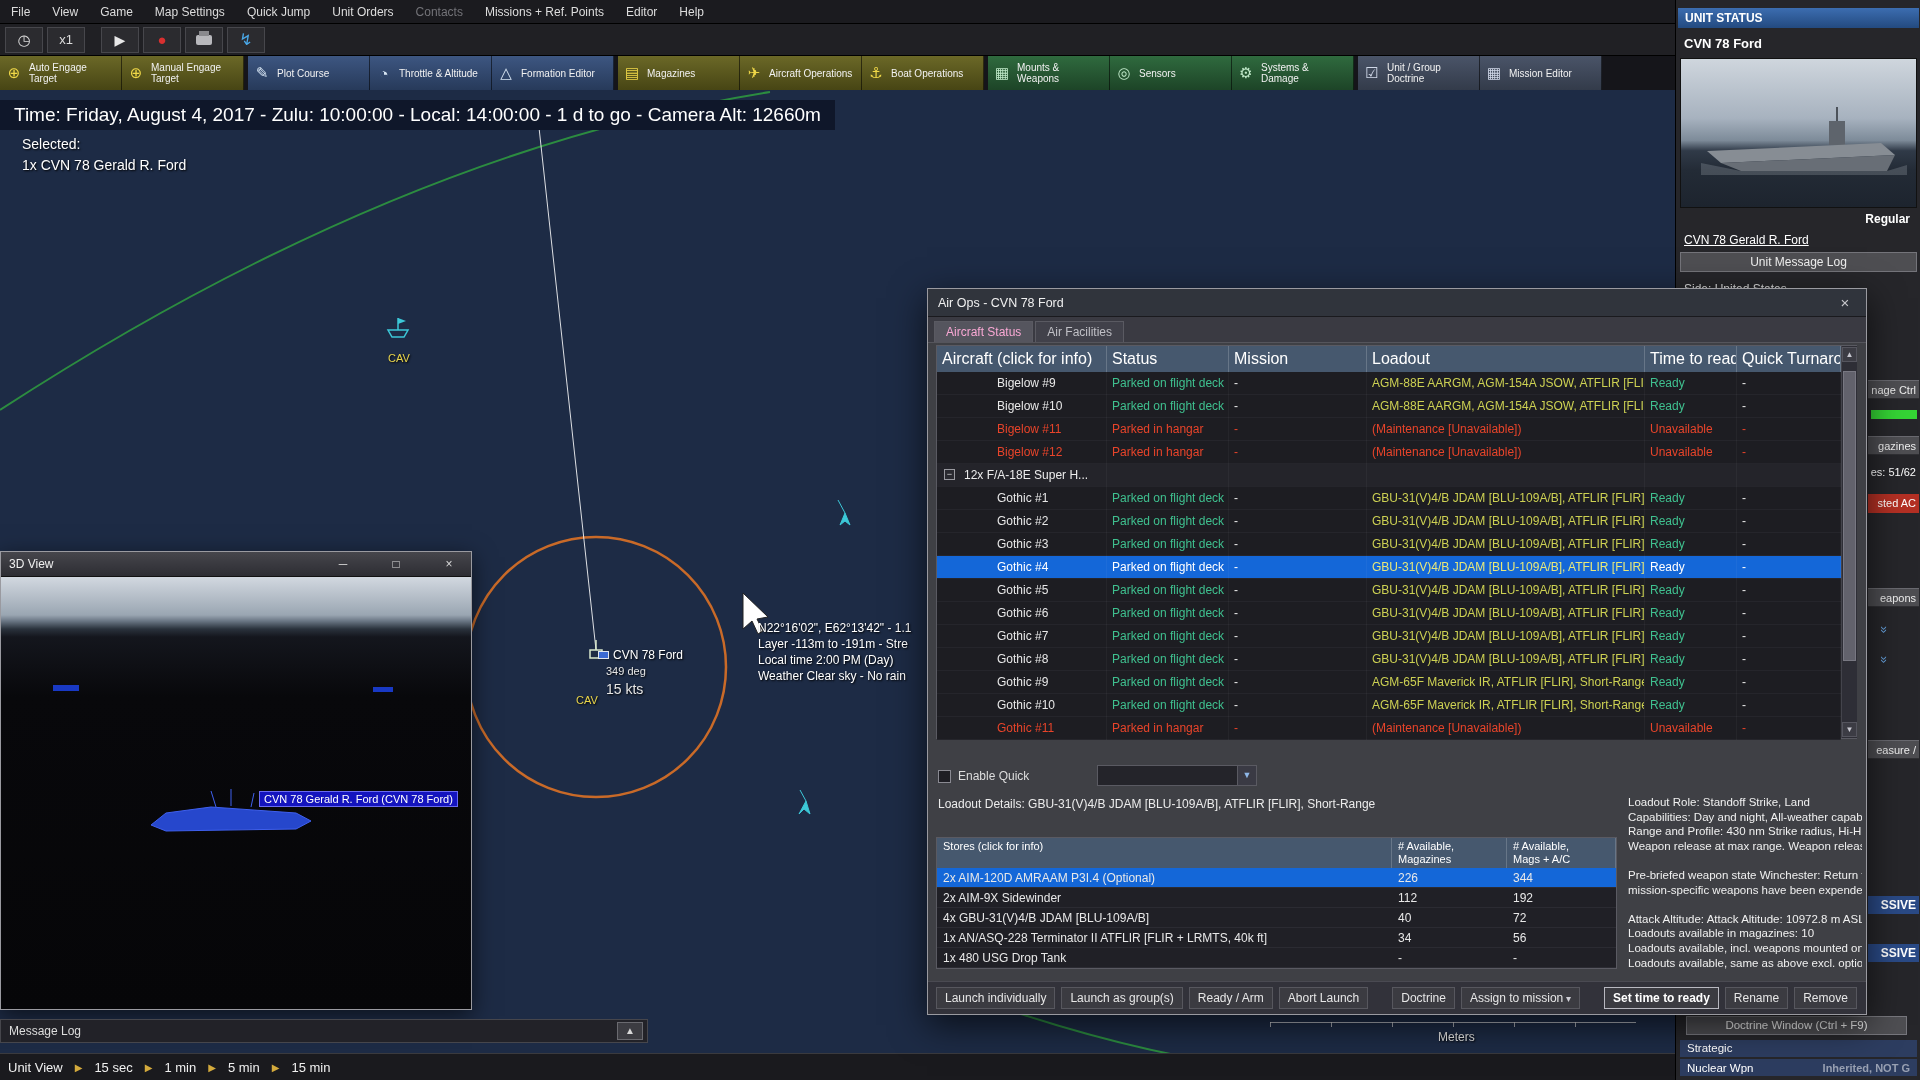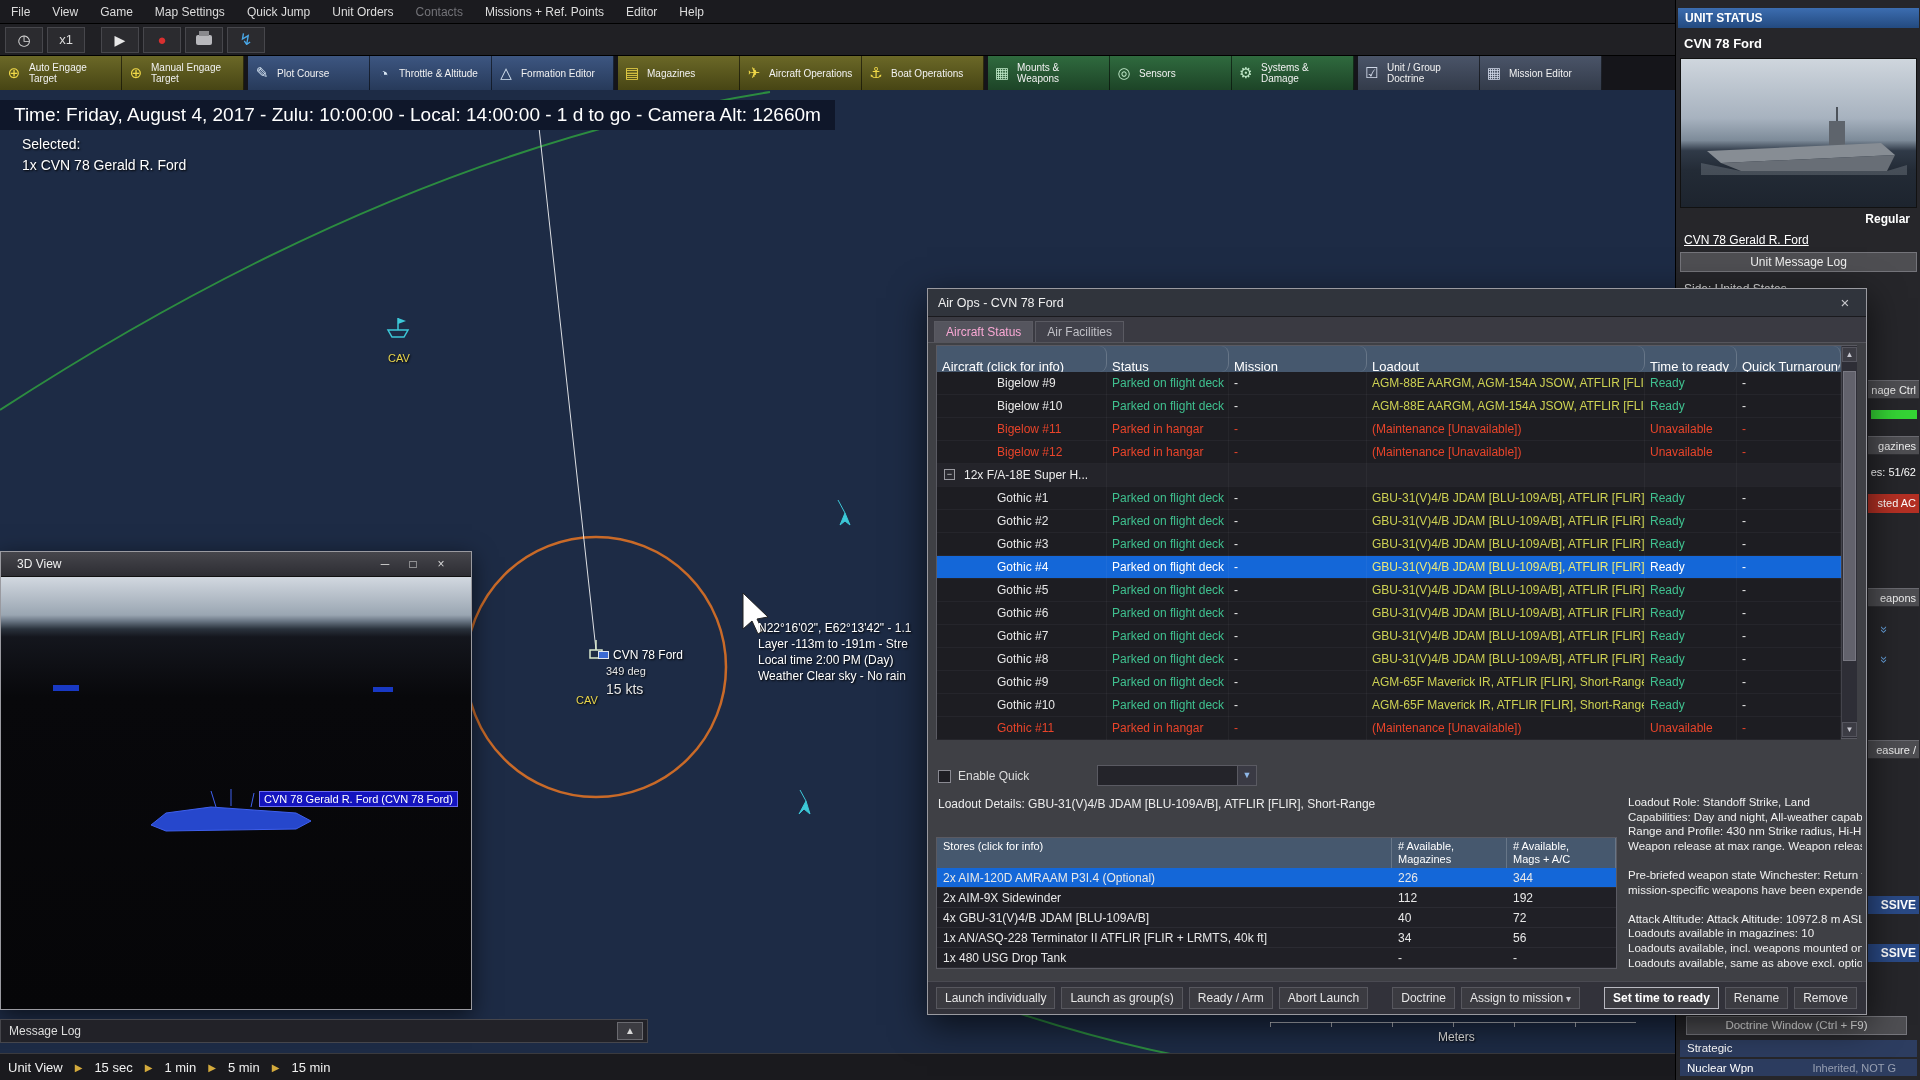--- a/index.html
+++ b/index.html
@@ -53,21 +53,21 @@
   .rb-icon { font-size:15px; width:18px; text-align:center; flex:none; }
   .rb-label { font-size:10px; line-height:11px; color:#f2f2f2; }
   .rb.olive { background:linear-gradient(#6b6827,#474514); } .rb.olive .rb-icon { color:#f0d848; }
   .rb.blue  { background:linear-gradient(#3d5681,#273a5a); } .rb.blue .rb-icon { color:#d8e6f4; }
   .rb.green { background:linear-gradient(#2f6a3e,#1d4427); } .rb.green .rb-icon { color:#bfe8c8; }
   .rb.slate { background:linear-gradient(#4a5468,#333b4a); } .rb.slate .rb-icon { color:#d0d8e8; }
   
   #view3d { position:absolute; left:0; top:551px; width:472px; height:459px; z-index:6;
             border:1px solid #9a9aa0; background:#0c0c10; box-shadow:0 6px 22px rgba(0,0,0,.6); }
   .win-title { height:25px; background:linear-gradient(#46464c,#2d2d33); display:flex; align-items:center;
-               padding:0 16px; border-bottom:1px solid #111; }
+               padding:0 8px; border-bottom:1px solid #111;gap:25px; }
   .win-title .t { font-size:12px; color:#f0f0f0; flex:1; }
   .win-ctl { width:28px; text-align:center; color:#d8d8d8; font-size:12px; }
   #v3d-body { position:absolute; left:0; top:25px; right:0; bottom:0; overflow:hidden;
               background:linear-gradient(#d2d8e0 0px,#9aa6b2 38px,#6a7684 44px,#2a323c 52px,#14161d 60px,#08080b 120px,#060608 100%); }
   #v3d-label { position:absolute; left:258px; top:214px; background:#1414be; border:1px solid #6a6af2;
                color:#fff; font-size:11px; padding:1px 4px; white-space:nowrap; }
   
   #airops { position:absolute; left:927px; top:288px; width:940px; height:727px; z-index:20;
             background:#3f4045; border:1px solid #9a9aa0; box-shadow:0 10px 34px rgba(0,0,0,.65); }
   .dlg-title { height:28px; background:#30343c; display:flex; align-items:center; padding:0 10px;
@@ -75,22 +75,22 @@
   .dlg-title .t { font-size:12.5px; color:#f0f0f0; flex:1; }
   .dlg-close { color:#c8c8cc; font-size:15px; width:22px; text-align:center; }
   #dlg-tabs { position:absolute; left:0; top:28px; right:0; height:26px; background:#3a3a42;
               display:flex; align-items:flex-end; gap:2px; padding:0 6px; border-bottom:1px solid #55555c; }
   .tab { font-size:12px; color:#c0c0c6; background:#41414a; border:1px solid #5a5a62; border-bottom:none; padding:3px 11px; }
   .tab.active { background:#55555e; color:#f9a8d4; }
   #actable { position:absolute; left:8px; top:56px; width:921px; height:394px; border:1px solid #5a5a62;
              display:flex; background:#1d1d22; }
   #acmain { width:904px; }
   #achead { display:flex; height:26px; background:#46586e; }
-  .hcell { font-size:13px; color:#fff; line-height:26px; padding:8px 5px; border-right:1px solid rgba(255,255,255,.18);
-           white-space:nowrap; overflow:hidden; flex:none;border-radius:8px; }
+  .hcell { font-size:16px; color:#fff; line-height:26px; padding:0 5px; border-right:1px solid rgba(255,255,255,.18);
+           white-space:nowrap; overflow:hidden; flex:none; }
   .c-name{width:170px;} .c-status{width:122px;} .c-mission{width:138px;}
   .c-loadout{width:278px;} .c-ttr{width:92px;} .c-qt{width:104px;}
   .arow { display:flex; height:23px; background:#1d1d22; border-bottom:1px solid #25252b; }
   .cell { font-size:12px; height:23px; line-height:22px; padding:0 5px; white-space:nowrap; overflow:hidden;
           border-right:1px solid rgba(255,255,255,.04); flex:none; }
   .cell.c-name{color:#e8e8e8;} .cell.c-status{color:#3fc08f;} .cell.c-mission{color:#e8e8e8;}
   .cell.c-loadout{color:#cdd153;} .cell.c-ttr{color:#3fc08f;} .cell.c-qt{color:#e8e8e8;}
   .ac-ind { padding-left:60px; }
   .arow.sel { background:#1467d8; }
   .arow.sel .cell { color:#fff; } .arow.sel .cell.c-loadout { color:#e8e87a; }
@@ -152,21 +152,21 @@
   .frag-passive { height:18px; line-height:18px; font-size:12px; font-weight:bold; color:#fff;
                   background:#2a4a86; padding-right:3px; }
   #sb-greenbar { position:absolute; left:195px; top:410px; width:46px; height:9px; background:#35d435; }
   .chev { position:absolute; left:205px; color:#6aa8e8; font-size:13px; transform:rotate(90deg); }
   #sb-doctrine { left:10px; top:1016px; width:221px; height:19px; background:#4e4e52; border:1px solid #77777d;
                  color:#eee; font-size:11.5px; text-align:center; line-height:17px; }
   #sb-strategic { left:4px; top:1040px; width:237px; height:17px; background:#2d3d60; color:#fff;
                   font-size:11.5px; line-height:17px; padding-left:7px; }
   #sb-nuclear { left:4px; top:1059px; width:237px; height:17px; background:#2d3d60; display:flex; align-items:center; }
   #sb-nuclear .lab { font-size:11.5px; color:#fff; padding-left:7px; }
-  #sb-nuclear .val { margin-left:auto; font-size:11px; color:#98a0b2; padding-right:21px; white-space:nowrap; overflow:hidden; }
+  #sb-nuclear .val { margin-left:auto; font-size:11px; color:#98a0b2; padding-right:7px; white-space:nowrap; overflow:hidden;font-weight:bold; }
   
   #msglog { position:absolute; left:0; top:1019px; width:648px; height:24px;  background:#222228;
             border:1px solid #46464c; z-index:7; display:flex; align-items:center; padding:0 4px 0 8px; }
   #msglog .t { font-size:12px; color:#ddd; flex:1; }
   #msglog-btn { width:26px; height:18px; background:#3c3c42; border:1px solid #6a6a70; color:#d8d8d8;
                 font-size:10px; text-align:center; line-height:16px; }
   #bottombar { position:absolute; left:0; top:1053px; width:1675px; height:27px; background:#1a1a1e;
                border-top:1px solid #3a3a3e; z-index:15; display:flex; align-items:center; padding-left:8px; }
   .bb-item { font-size:13px; color:#f0f0f0; }
   .bb-arrow { color:#d4aa3c; font-size:10px; margin:0 12px; }

